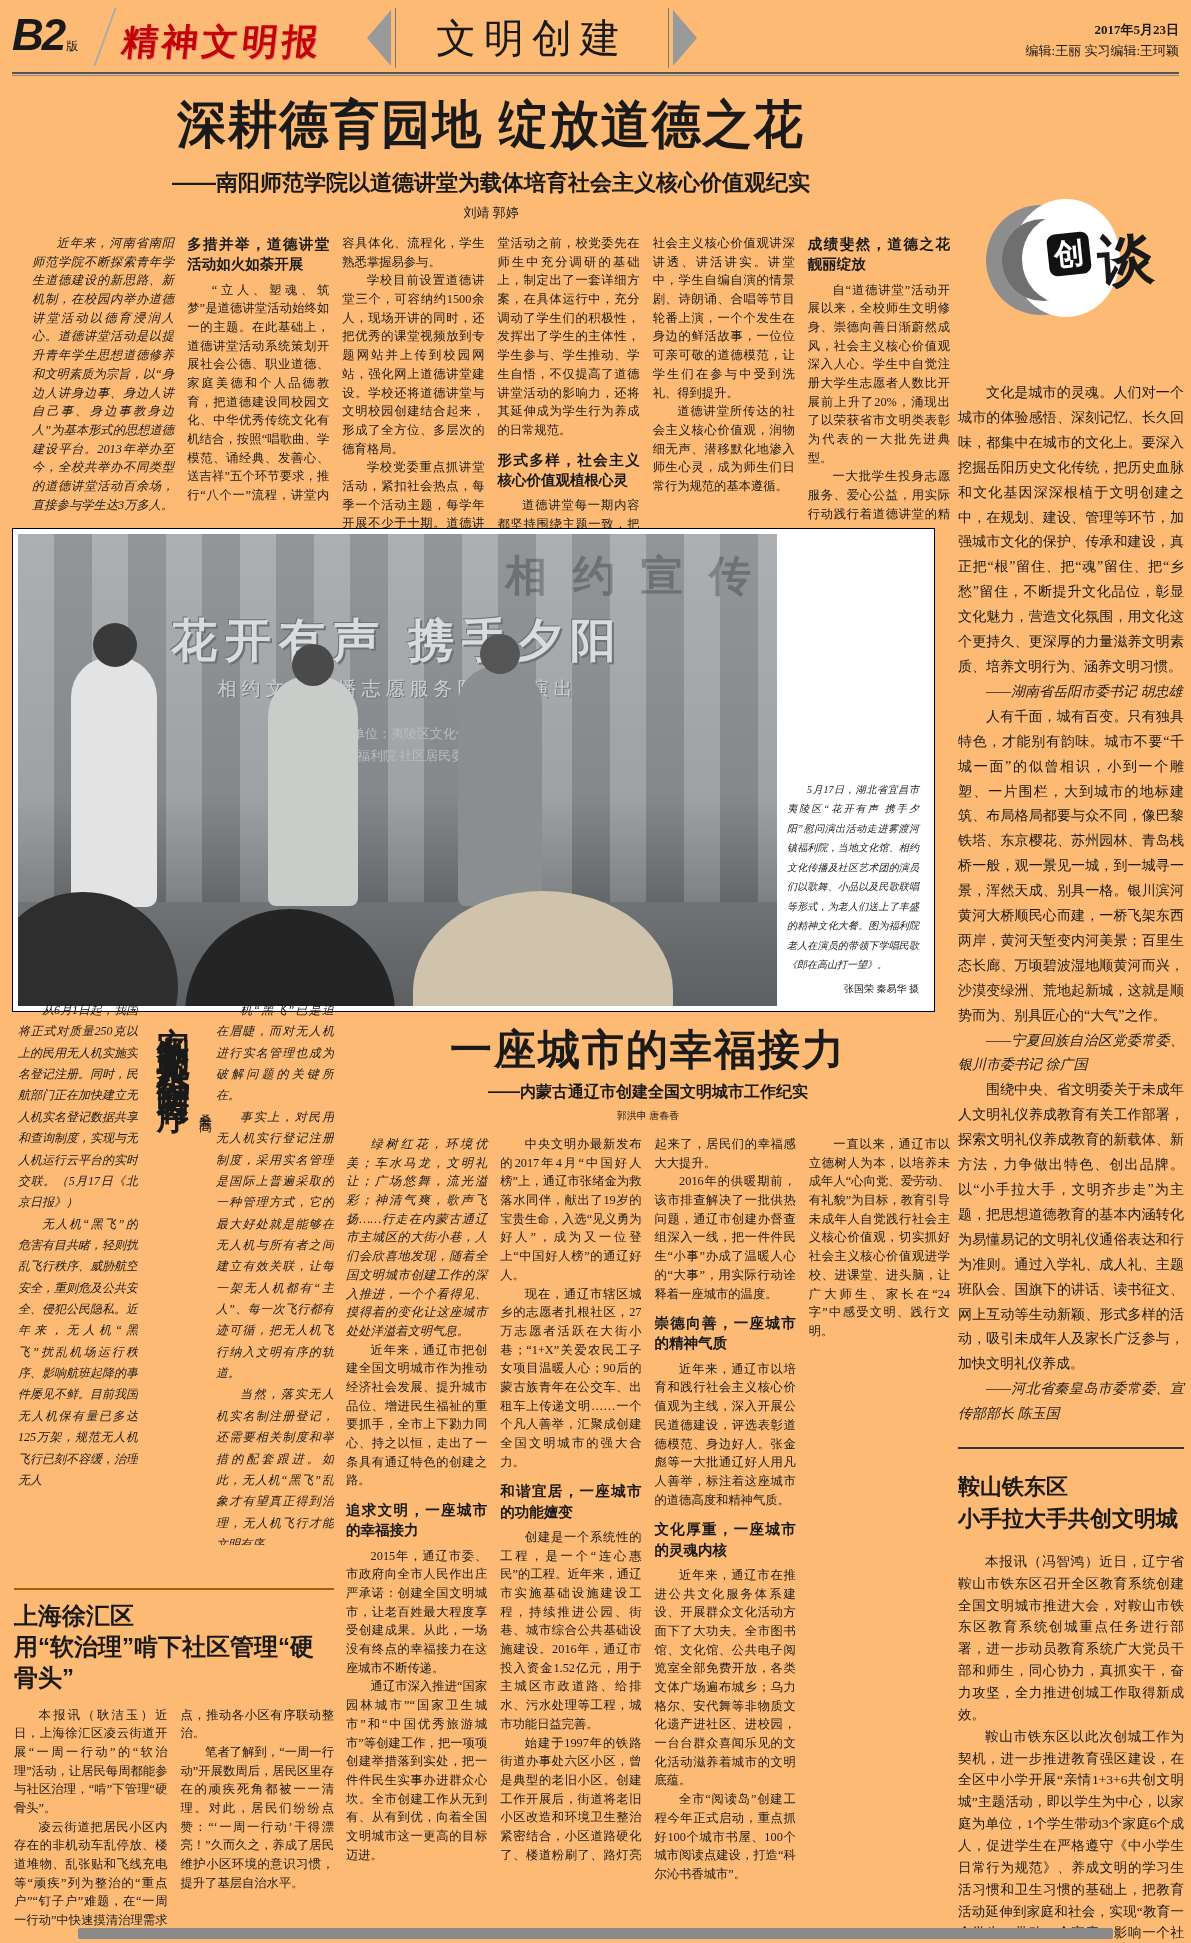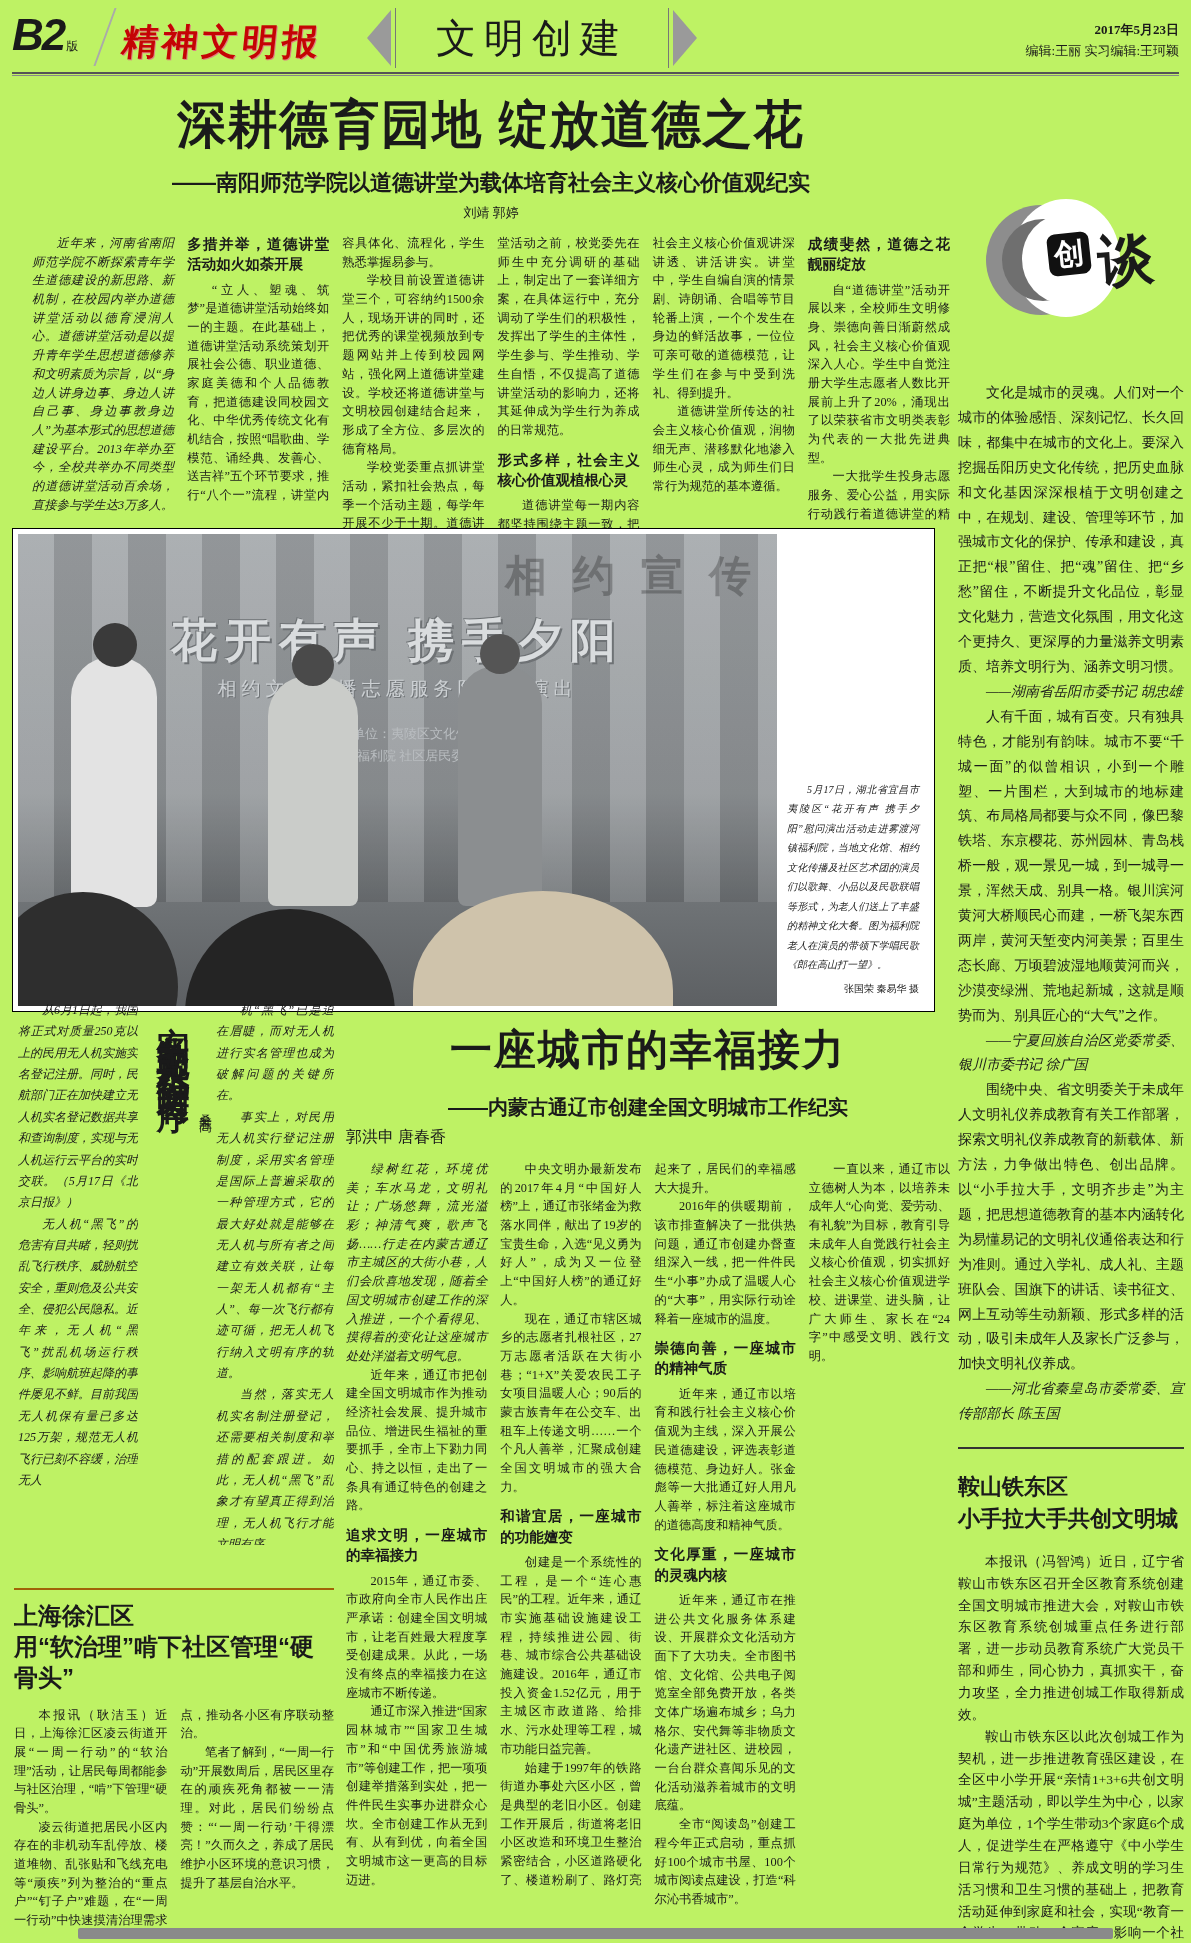--- a/index.html
+++ b/index.html
@@ -1,17 +1,17 @@
 <!DOCTYPE html>
 <html><head>
 <meta charset="utf-8">
 <style>
   * { margin:0; padding:0; box-sizing:border-box; }
   html,body { background:#e8e8e8; }
-  .page { position:relative; width:1191px; height:1943px; background:#bef264; margin:0 auto;
+  .page { position:relative; width:1191px; height:1943px; background:#fdba74; margin:0 auto;
           font-family:"Liberation Serif", serif; color:#1a1a1a; overflow:hidden; }
 
   
   .header { position:absolute; top:8px; left:12px; right:12px; height:60px; }
   .edition { position:absolute; left:0; top:2px; font-family:"Liberation Sans",sans-serif; }
   .edition .b2 { font-size:44px; font-weight:bold; font-style:italic; letter-spacing:-2px; }
   .edition .ban { font-size:12px; margin-left:2px; }
   .slash { position:absolute; left:92px; top:0; width:2px; height:58px; background:#aaa; transform:skewX(-20deg); }
   .masthead { position:absolute; left:110px; top:10px; font-size:36px; font-weight:bold; color:#c40404;
               transform:skewX(-6deg); letter-spacing:4px; text-shadow:1px 1px 0 #e08080; }
@@ -83,22 +83,22 @@
   .vstrip { position:relative; width:62px; flex:0 0 62px; }
   .vtitle { writing-mode:vertical-rl; text-orientation:upright; font-family:"Liberation Sans",sans-serif;
             font-weight:bold; font-size:33px; letter-spacing:6px; margin-left:4px; height:100%; }
   .vauthor { position:absolute; right:-6px; top:104px; writing-mode:vertical-rl; text-orientation:upright;
              font-size:13px; letter-spacing:2px; }
 
   
   .mid { position:absolute; top:1022px; left:346px; width:604px; }
   .mid h1 { text-align:center; font-family:"Liberation Sans",sans-serif; font-weight:bold;
             font-size:42px; letter-spacing:2px; }
-  .mid h2 { text-align:center; font-family:"Liberation Sans",sans-serif; font-weight:bold; font-size:20px; margin-top:16px; }
-  .mid .byline { text-align:left; font-size:16px; margin-top:6px; }
+  .mid h2 { text-align:center; font-family:"Liberation Sans",sans-serif; font-weight:bold; font-size:16px; margin-top:4px; }
+  .mid .byline { text-align:center; font-size:10px; margin-top:6px; }
   .mid-body { column-count:4; column-gap:13px; height:752px; overflow:hidden; }
 
   
   .bl { position:absolute; top:1588px; left:14px; width:320px; border-top:2px solid #a16207; padding-top:10px; }
   .bl h2 { font-family:"Liberation Sans",sans-serif; font-weight:bold; font-size:24px; line-height:1.3; }
   .bl-body { column-count:2; column-gap:13px; height:228px; overflow:hidden; margin-top:12px; }
 
   
   .sidebar { position:absolute; top:205px; left:958px; width:226px; }
   .logo { position:relative; height:148px; margin-bottom:28px; }

